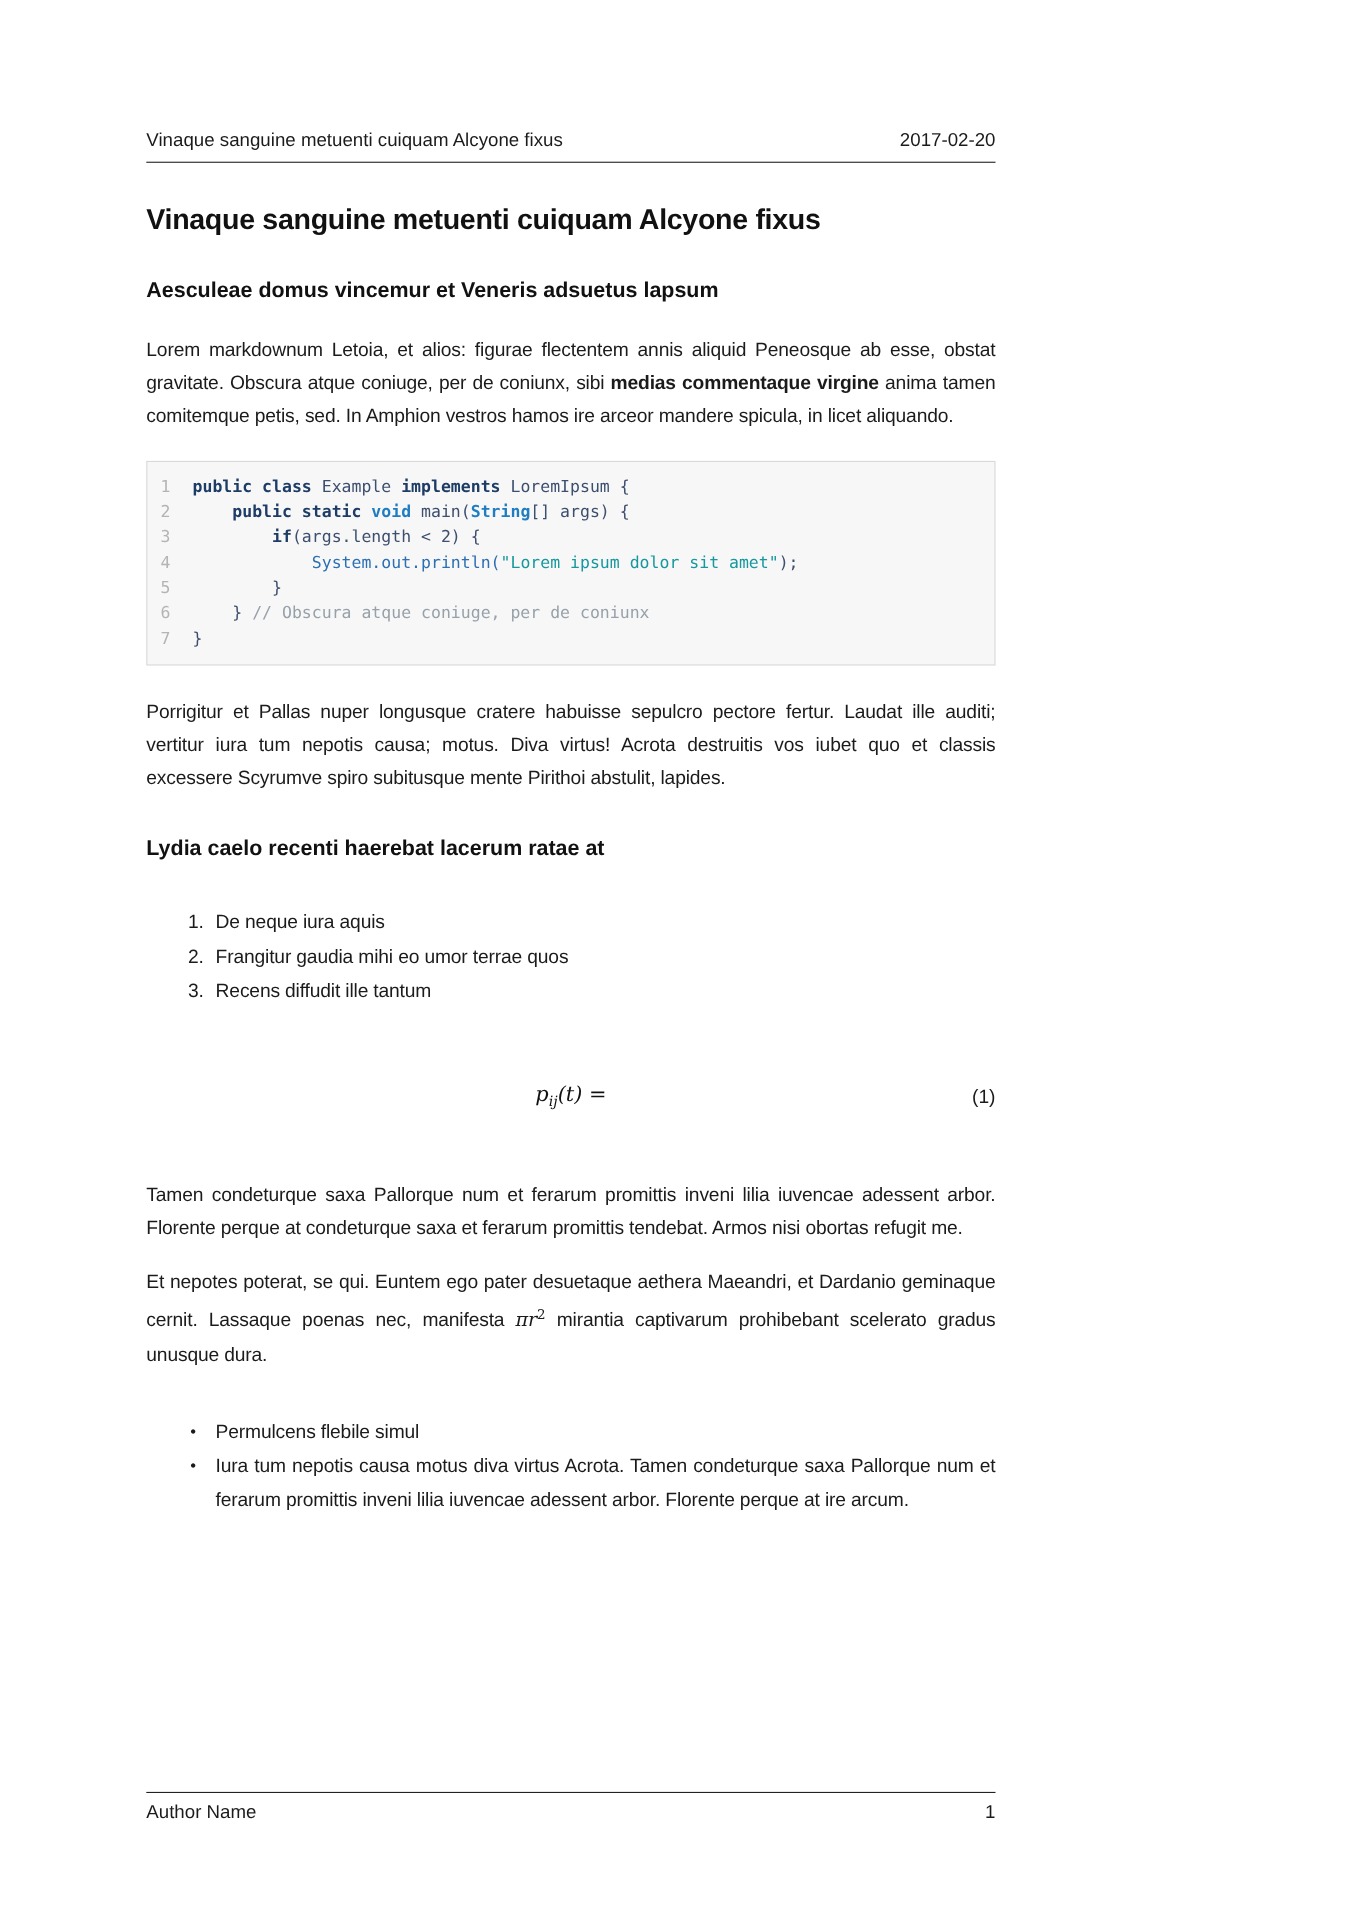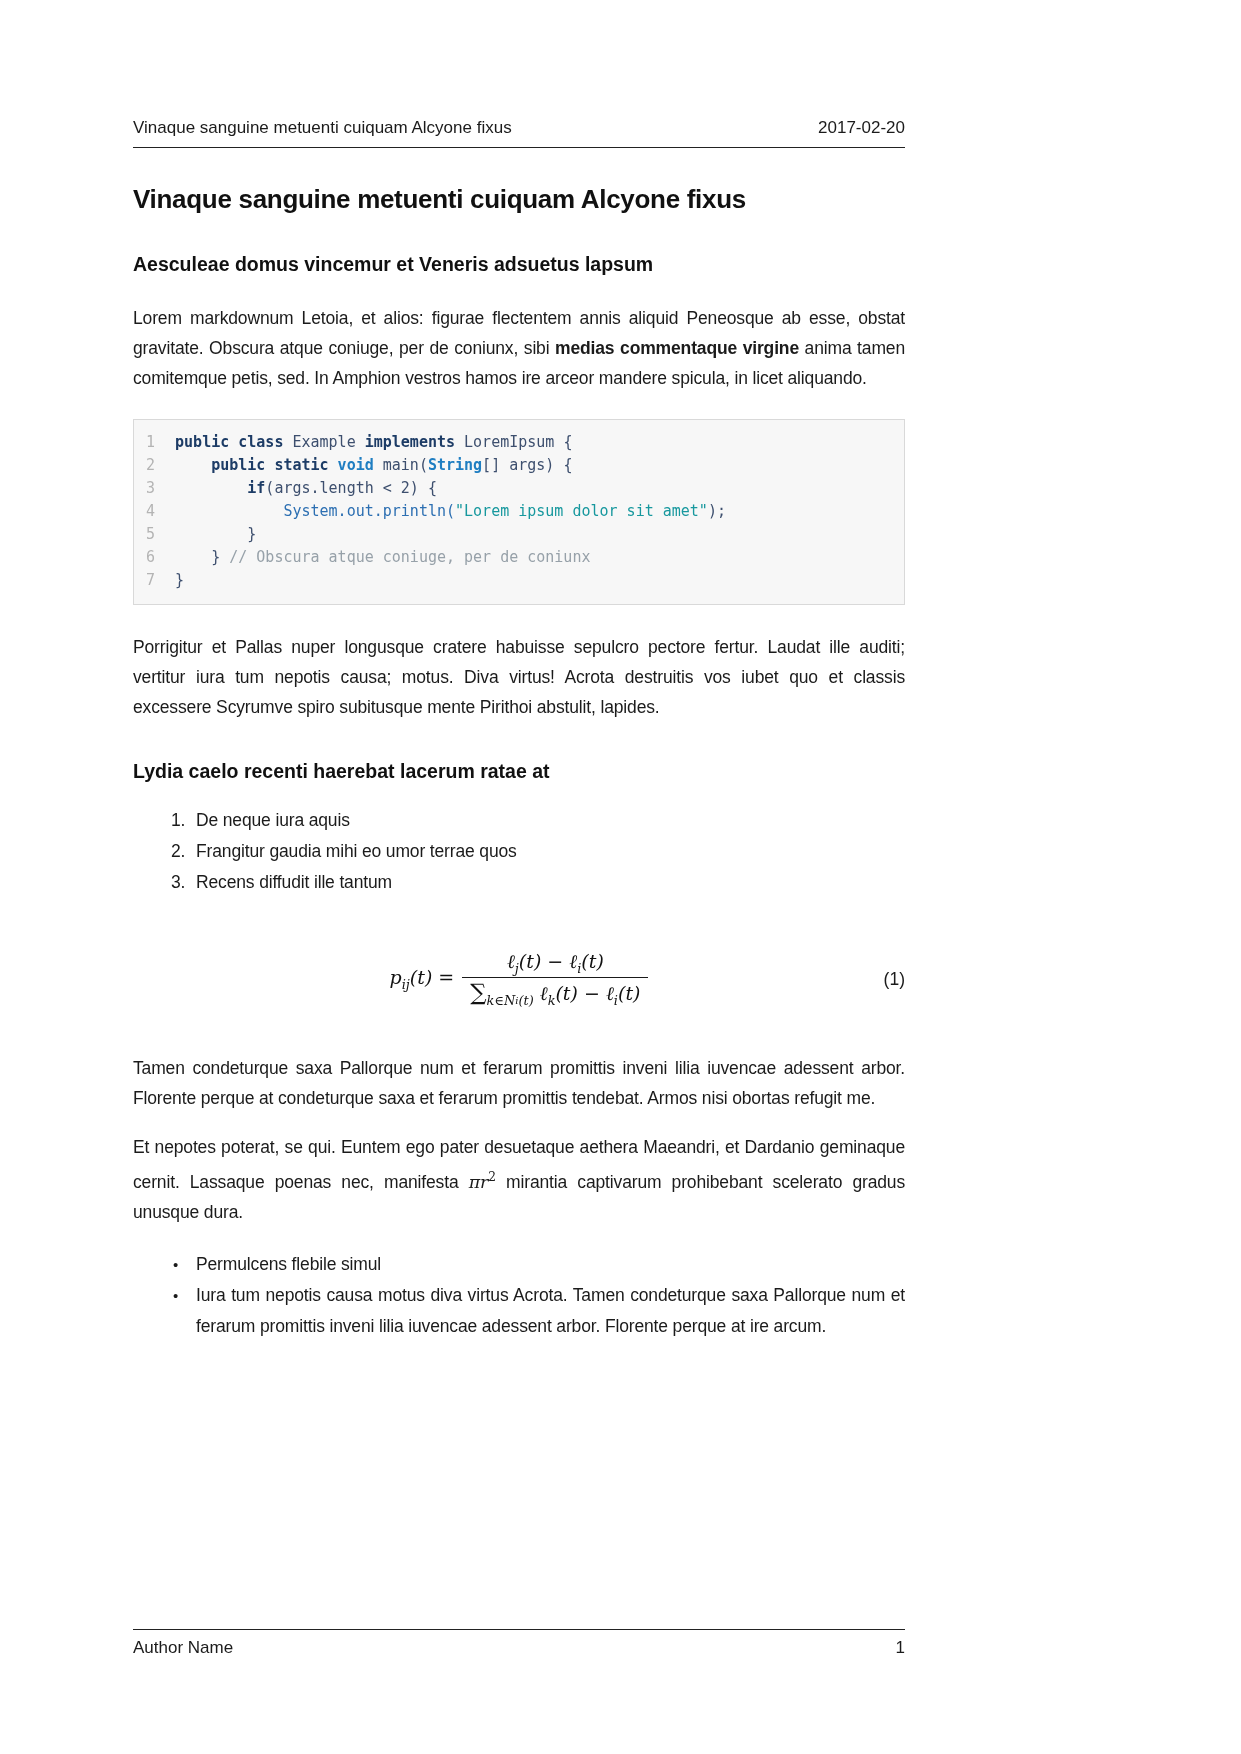--- a/index.html
+++ b/index.html
@@ -72,21 +72,21 @@
   }
   .tok-pl { color: #3d4f6e; }
   .tok-kw { color: #1d3c66; font-weight: 700; }
   .tok-dt { color: #1f7ec2; font-weight: 700; }
   .tok-fu { color: #2c6fb2; }
   .tok-st { color: #17989e; }
   .tok-co { color: #97a1a9; }
 
   
   ol.num-list, ul.dot-list {
-    margin-top: 22px;
+    margin-top: 40px;
     padding-left: 57px;
     font-size: 17.5px;
     line-height: 31px;
     letter-spacing: -0.15px;
   }
   ol.num-list li { padding-left: 6px; }
   ul.dot-list { list-style: none; }
   ul.dot-list li { position: relative; padding-left: 6px; text-align: justify; }
   ul.dot-list li::before {
     content: "\2022";
@@ -172,24 +172,20 @@
 
   <ol class="num-list">
       <li>De neque iura aquis</li>
       <li>Frangitur gaudia mihi eo umor terrae quos</li>
       <li>Recens diffudit ille tantum</li>
     </ol>
 
   <div class="equation-row">
     <div class="equation math">
       <span><span>p</span><sub>ij</sub><span>(t) = </span></span>
-      <span class="frac">
-        <span class="num"><span>ℓ</span><sub>j</sub><span>(t) − ℓ</span><sub>i</sub><span>(t)</span></span>
-        <span class="den"><span class="op">∑</span><sub>k∈N</sub><span class="subsub">i</span><sub>(t)</sub><span> ℓ</span><sub>k</sub><span>(t) − ℓ</span><sub>i</sub><span>(t)</span></span>
-      </span>
     </div>
     <span class="eq-number">(1)</span>
   </div>
 
   <p class="body-para">Tamen condeturque saxa Pallorque num et ferarum promittis inveni lilia iuvencae adessent arbor. Florente perque at condeturque saxa et ferarum promittis tendebat. Armos nisi obortas refugit me.</p>
 
   <p class="body-para"><span>Et nepotes poterat, se qui. Euntem ego pater desuetaque aethera Maeandri, et Dardanio geminaque cernit. Lassaque poenas nec, manifesta </span><span class="i serif">πr</span><sup class="serif">2</sup><span> mirantia captivarum prohibebant scelerato gradus unusque dura.</span></p>
 
   <ul class="dot-list">
       <li>Permulcens flebile simul</li>

